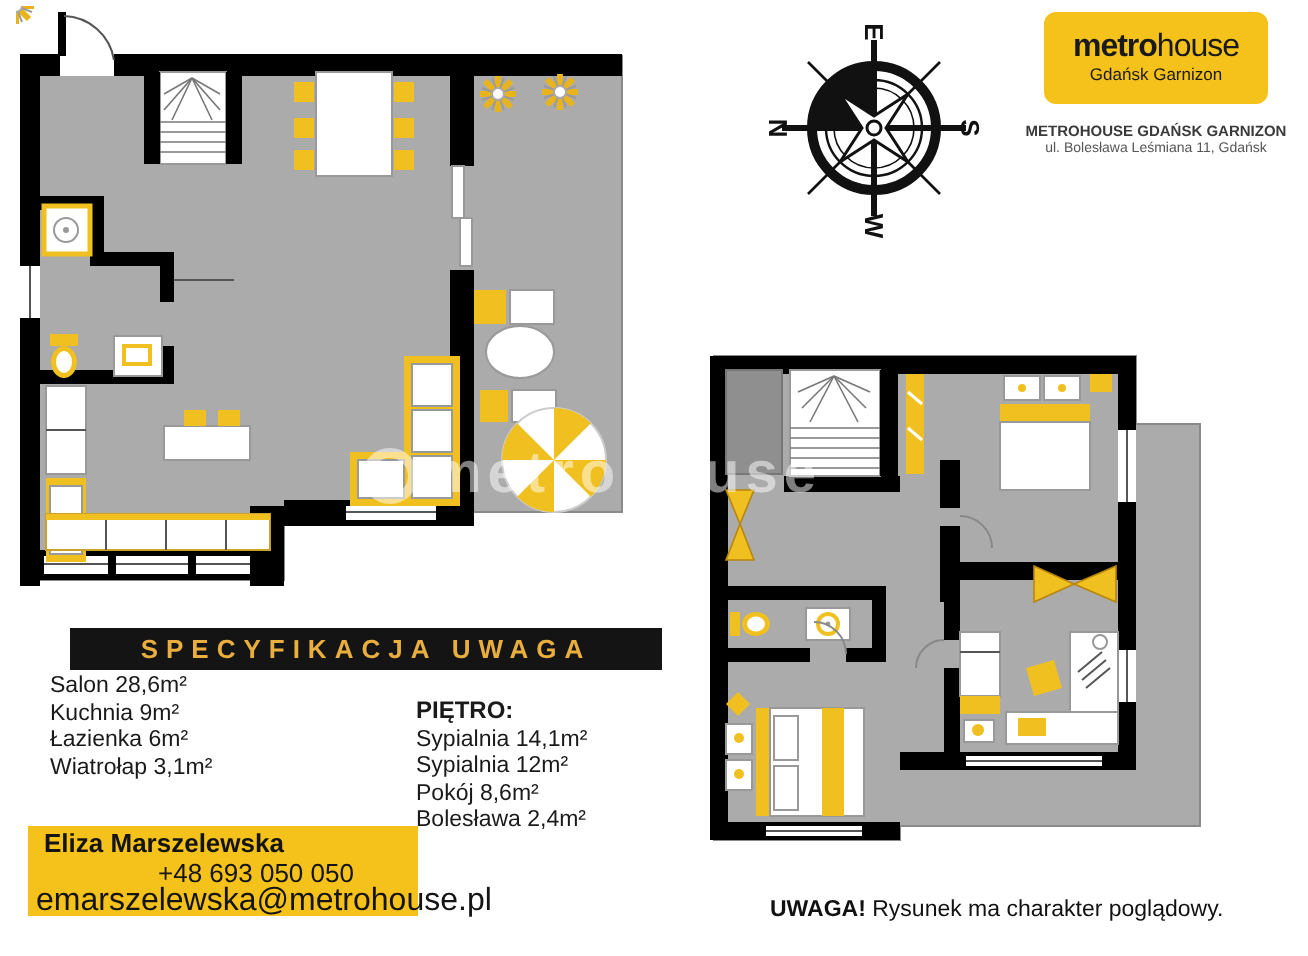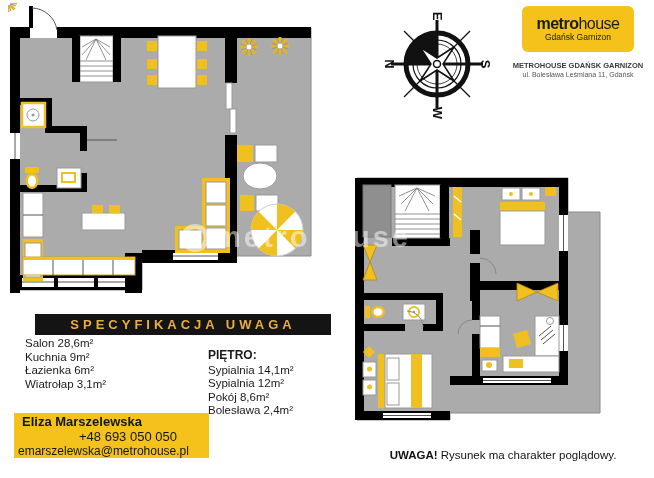--- a/index.html
+++ b/index.html
@@ -22,23 +22,23 @@
   .spec-bar span{color:#E9AE3D;font-weight:700;font-size:13px;letter-spacing:4px;white-space:nowrap;}
   .spec-col{font-size:11.5px;line-height:13.5px;color:#1a1a1a;}
   .spec-col .hd{font-weight:800;font-size:12px;margin-bottom:1px;}
   .col-parter{left:25px;top:337px;width:170px;}
   .col-pietro{left:208px;top:349px;width:170px;}
   
   .contact{left:14px;top:413px;width:195px;height:45px;background:#F5C21B;color:#141414;
            display:flex;flex-direction:column;justify-content:center;}
   .contact .name{font-weight:800;font-size:13px;padding-left:8px;line-height:15px;}
   .contact .phone{font-size:13px;padding-left:65px;line-height:15px;}
-  .contact .email{font-size:12px;padding-left:4px;line-height:14px;}
-  
-  .notice{left:368px;top:449px;width:270px;font-size:11.5px;white-space:nowrap;text-align:center;}
+  .contact .email{font-size:16px;padding-left:4px;line-height:14px;}
+  
+  .notice{left:385px;top:449px;width:270px;font-size:11.5px;white-space:nowrap;}
   .notice .b{font-weight:800;}
   
   .watermark{left:181px;top:221px;display:flex;align-items:center;gap:6px;pointer-events:none;}
   .wm-ring{width:18px;height:18px;border:5px solid rgba(255,255,255,0.5);border-radius:50%;}
   .wm-text{font-size:29px;font-weight:700;letter-spacing:3px;color:rgba(255,255,255,0.5);}
   svg{display:block;}
   .wall{fill:#000;}
   .floor{fill:#ABABAB;stroke:#8a8a8a;stroke-width:1;}
   .wht{fill:#fff;stroke:#999;stroke-width:1;}
   .yel{fill:#F0C020;}

